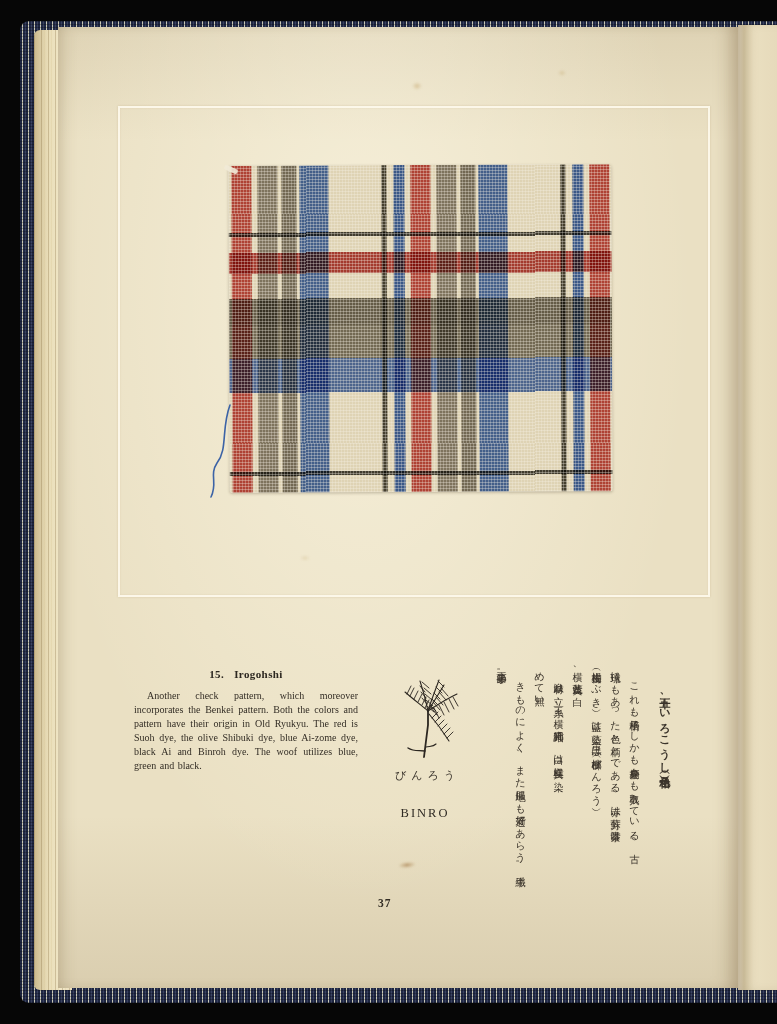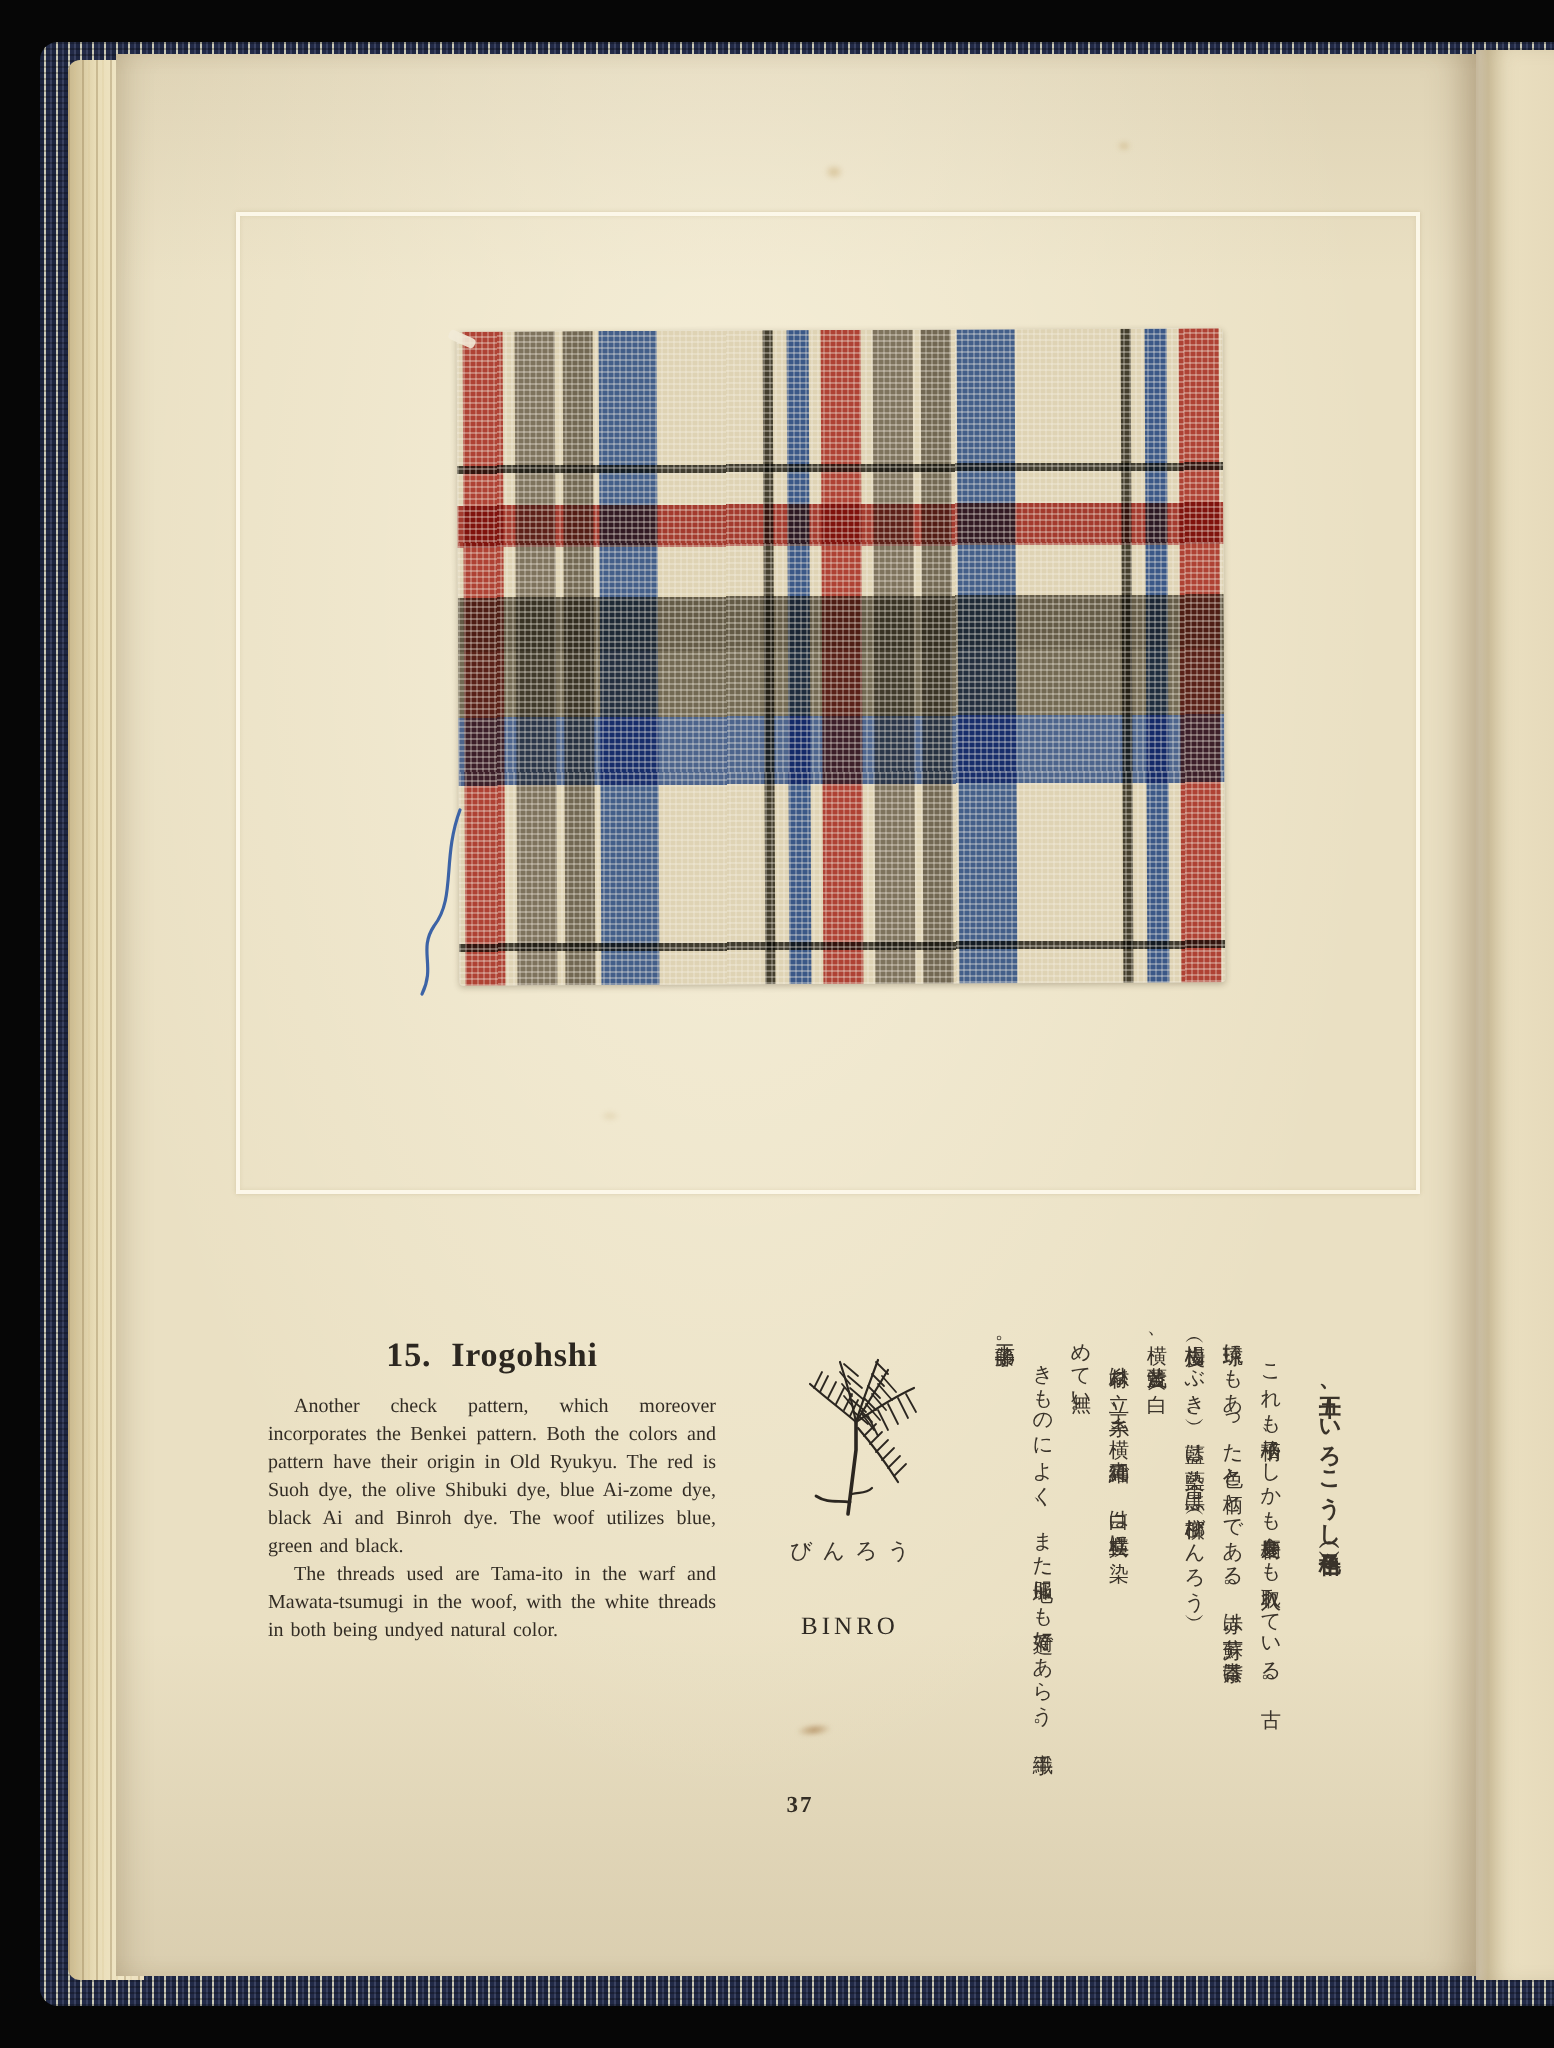--- a/index.html
+++ b/index.html
@@ -80,21 +80,21 @@
               background:radial-gradient(ellipse, rgba(142,89,30,.55), rgba(142,89,30,0) 70%); transform:rotate(-6deg); }
   .stain.s2 { left:412px; top:82px; width:10px; height:8px;
               background:radial-gradient(ellipse, rgba(176,134,58,.35), rgba(176,134,58,0) 70%); }
   .stain.s3 { left:558px; top:70px; width:8px; height:6px;
               background:radial-gradient(ellipse, rgba(176,134,58,.28), rgba(176,134,58,0) 70%); }
   .stain.s4 { left:300px; top:555px; width:10px; height:6px;
               background:radial-gradient(ellipse, rgba(170,130,60,.18), rgba(170,130,60,0) 70%); }
 
   
   .english { position:absolute; left:134px; top:668px; width:224px; color:#332d25; }
-  .eng-title { text-align:center; font-weight:bold; font-size:17px; letter-spacing:.4px;
+  .eng-title { text-align:center; font-weight:bold; font-size:11px; letter-spacing:.4px;
                color:#2c2720; margin-bottom:9px; }
   .eng-title .num { margin-right:10px; }
   .english p { font-size:10px; line-height:14px; text-align:justify; text-indent:13px;
                word-spacing:1px; }
 
   
   .figure { position:absolute; left:383px; top:667px; width:84px; text-align:center; }
   .figure svg { display:block; margin:0 auto; }
   .kana   { margin-top:9px; font-family:"DejaVu Sans",sans-serif; font-size:11px;
             letter-spacing:5px; padding-left:5px; color:#3a342c; }
@@ -103,21 +103,21 @@
   
   .jtext { position:absolute; left:486px; top:664px; width:188px; height:254px;
            display:flex; flex-direction:row-reverse; justify-content:flex-start;
            font-family:"DejaVu Sans",sans-serif; color:#3a332a; }
   .jcol  { writing-mode:vertical-rl; text-orientation:upright; width:19px; height:100%;
            font-size:10.2px; line-height:19px; letter-spacing:.5px; }
   .jcol.heading { font-size:11px; padding-top:25px; margin-left:11px; font-weight:bold; }
   .jcol.para    { padding-top:11px; }
 
   
-  .pagenum { position:absolute; left:378px; top:897px; width:44px; text-align:center;
+  .pagenum { position:absolute; left:378px; top:897px; width:44px; 
              font-weight:bold; font-size:11.5px; color:#332d24; letter-spacing:1px; }
 </style>
 </head>
 <body>
 
 <div id="scene">
 
   <div class="cover"></div>
   <div class="page-stack"></div>
   <div class="page-main"></div>
@@ -135,21 +135,20 @@
   <div class="stain s1"></div>
   <div class="stain s2"></div>
   <div class="stain s3"></div>
   <div class="stain s4"></div>
 
   <div class="english">
     <div class="eng-title">
       <span class="num">15.</span><span>Irogohshi</span>
     </div>
     <p>Another check pattern, which moreover incorporates the Benkei pattern. Both the colors and pattern have their origin in Old Ryukyu.  The red is Suoh dye, the olive Shibuki dye, blue Ai-zome dye, black Ai and Binroh dye.  The woof utilizes blue, green and black.</p>
-    <p>The threads used are Tama-ito in the warf and Mawata-tsumugi in the woof, with the white threads in both being undyed natural color.</p>
   </div>
 
   <div class="figure">
     <svg width="84" height="92" viewBox="0 0 84 92">
       <g fill="none" stroke="#2b2620" stroke-linecap="round">
         <path d="M41,90 C42,82 43,74 45,58 C45,52 45,48 45,44" stroke-width="1.8"></path>
         <path d="M42,84 C36,83 31,85 25,81" stroke-width="1.4"></path>
         <path d="M43,80 C47,79 50,80 53,77" stroke-width="1.1"></path>
         <path d="M45,44 C38,38 30,32 22,25" stroke-width="1.1"></path>
         <g stroke-width=".9">

